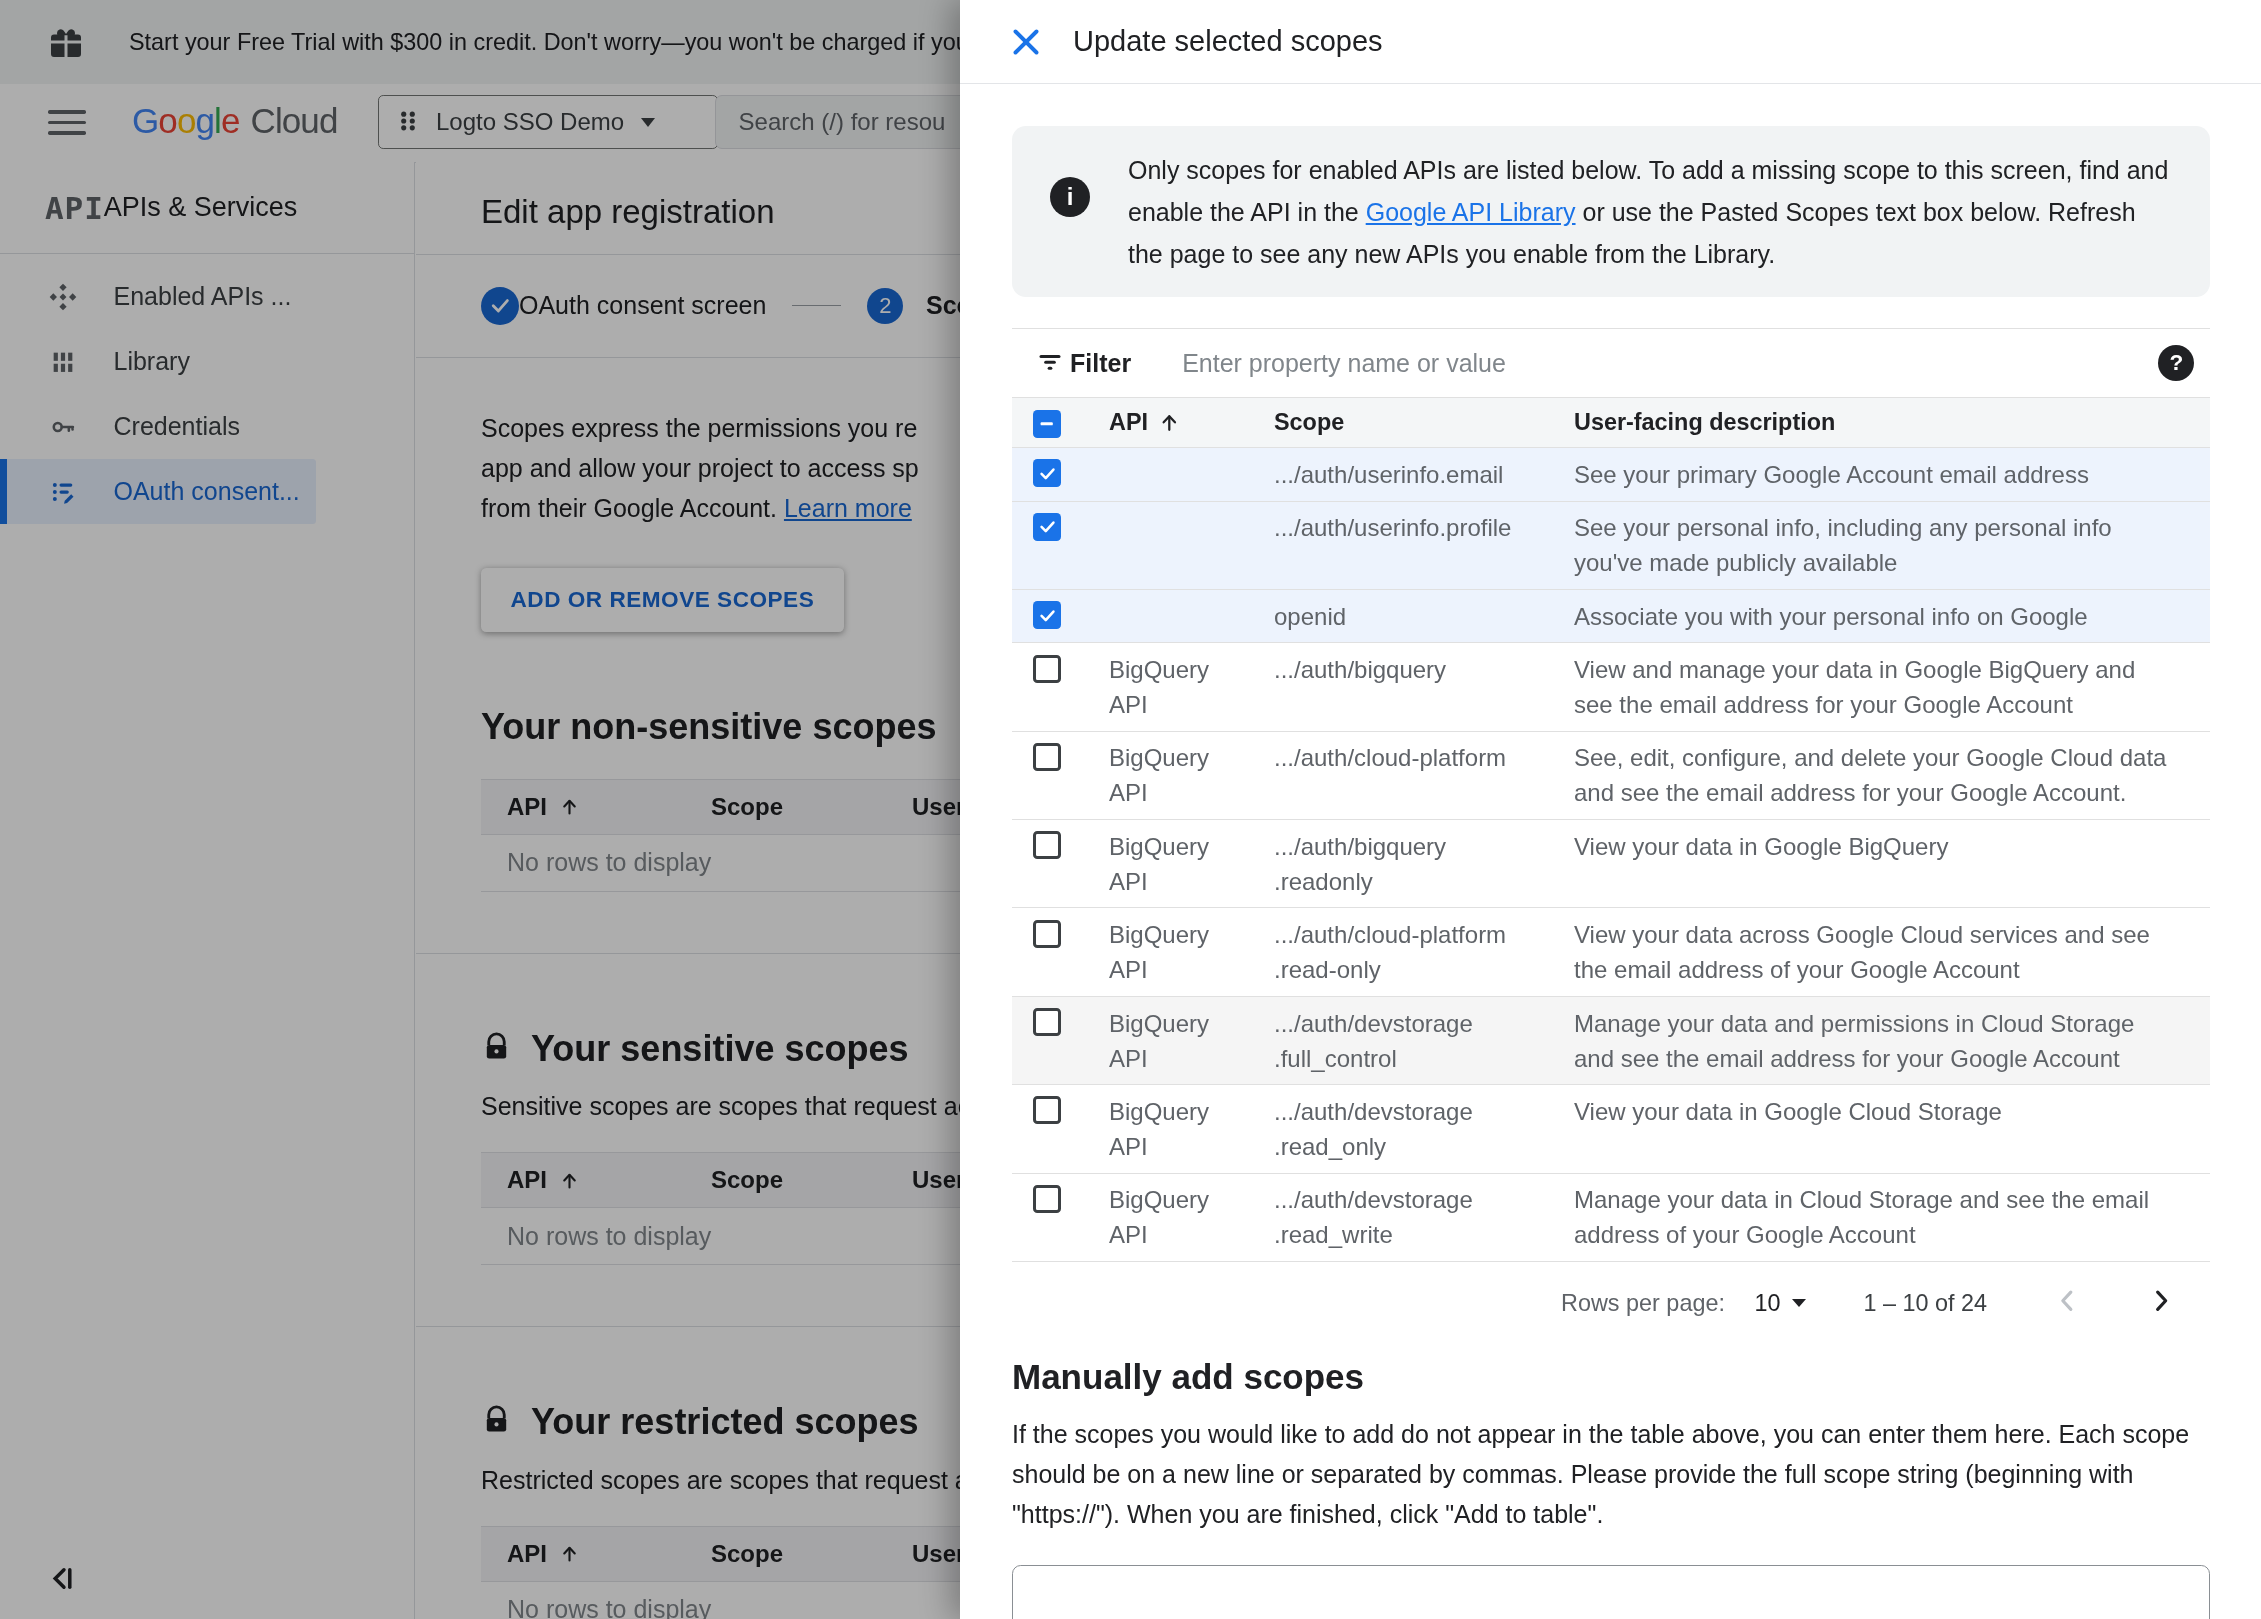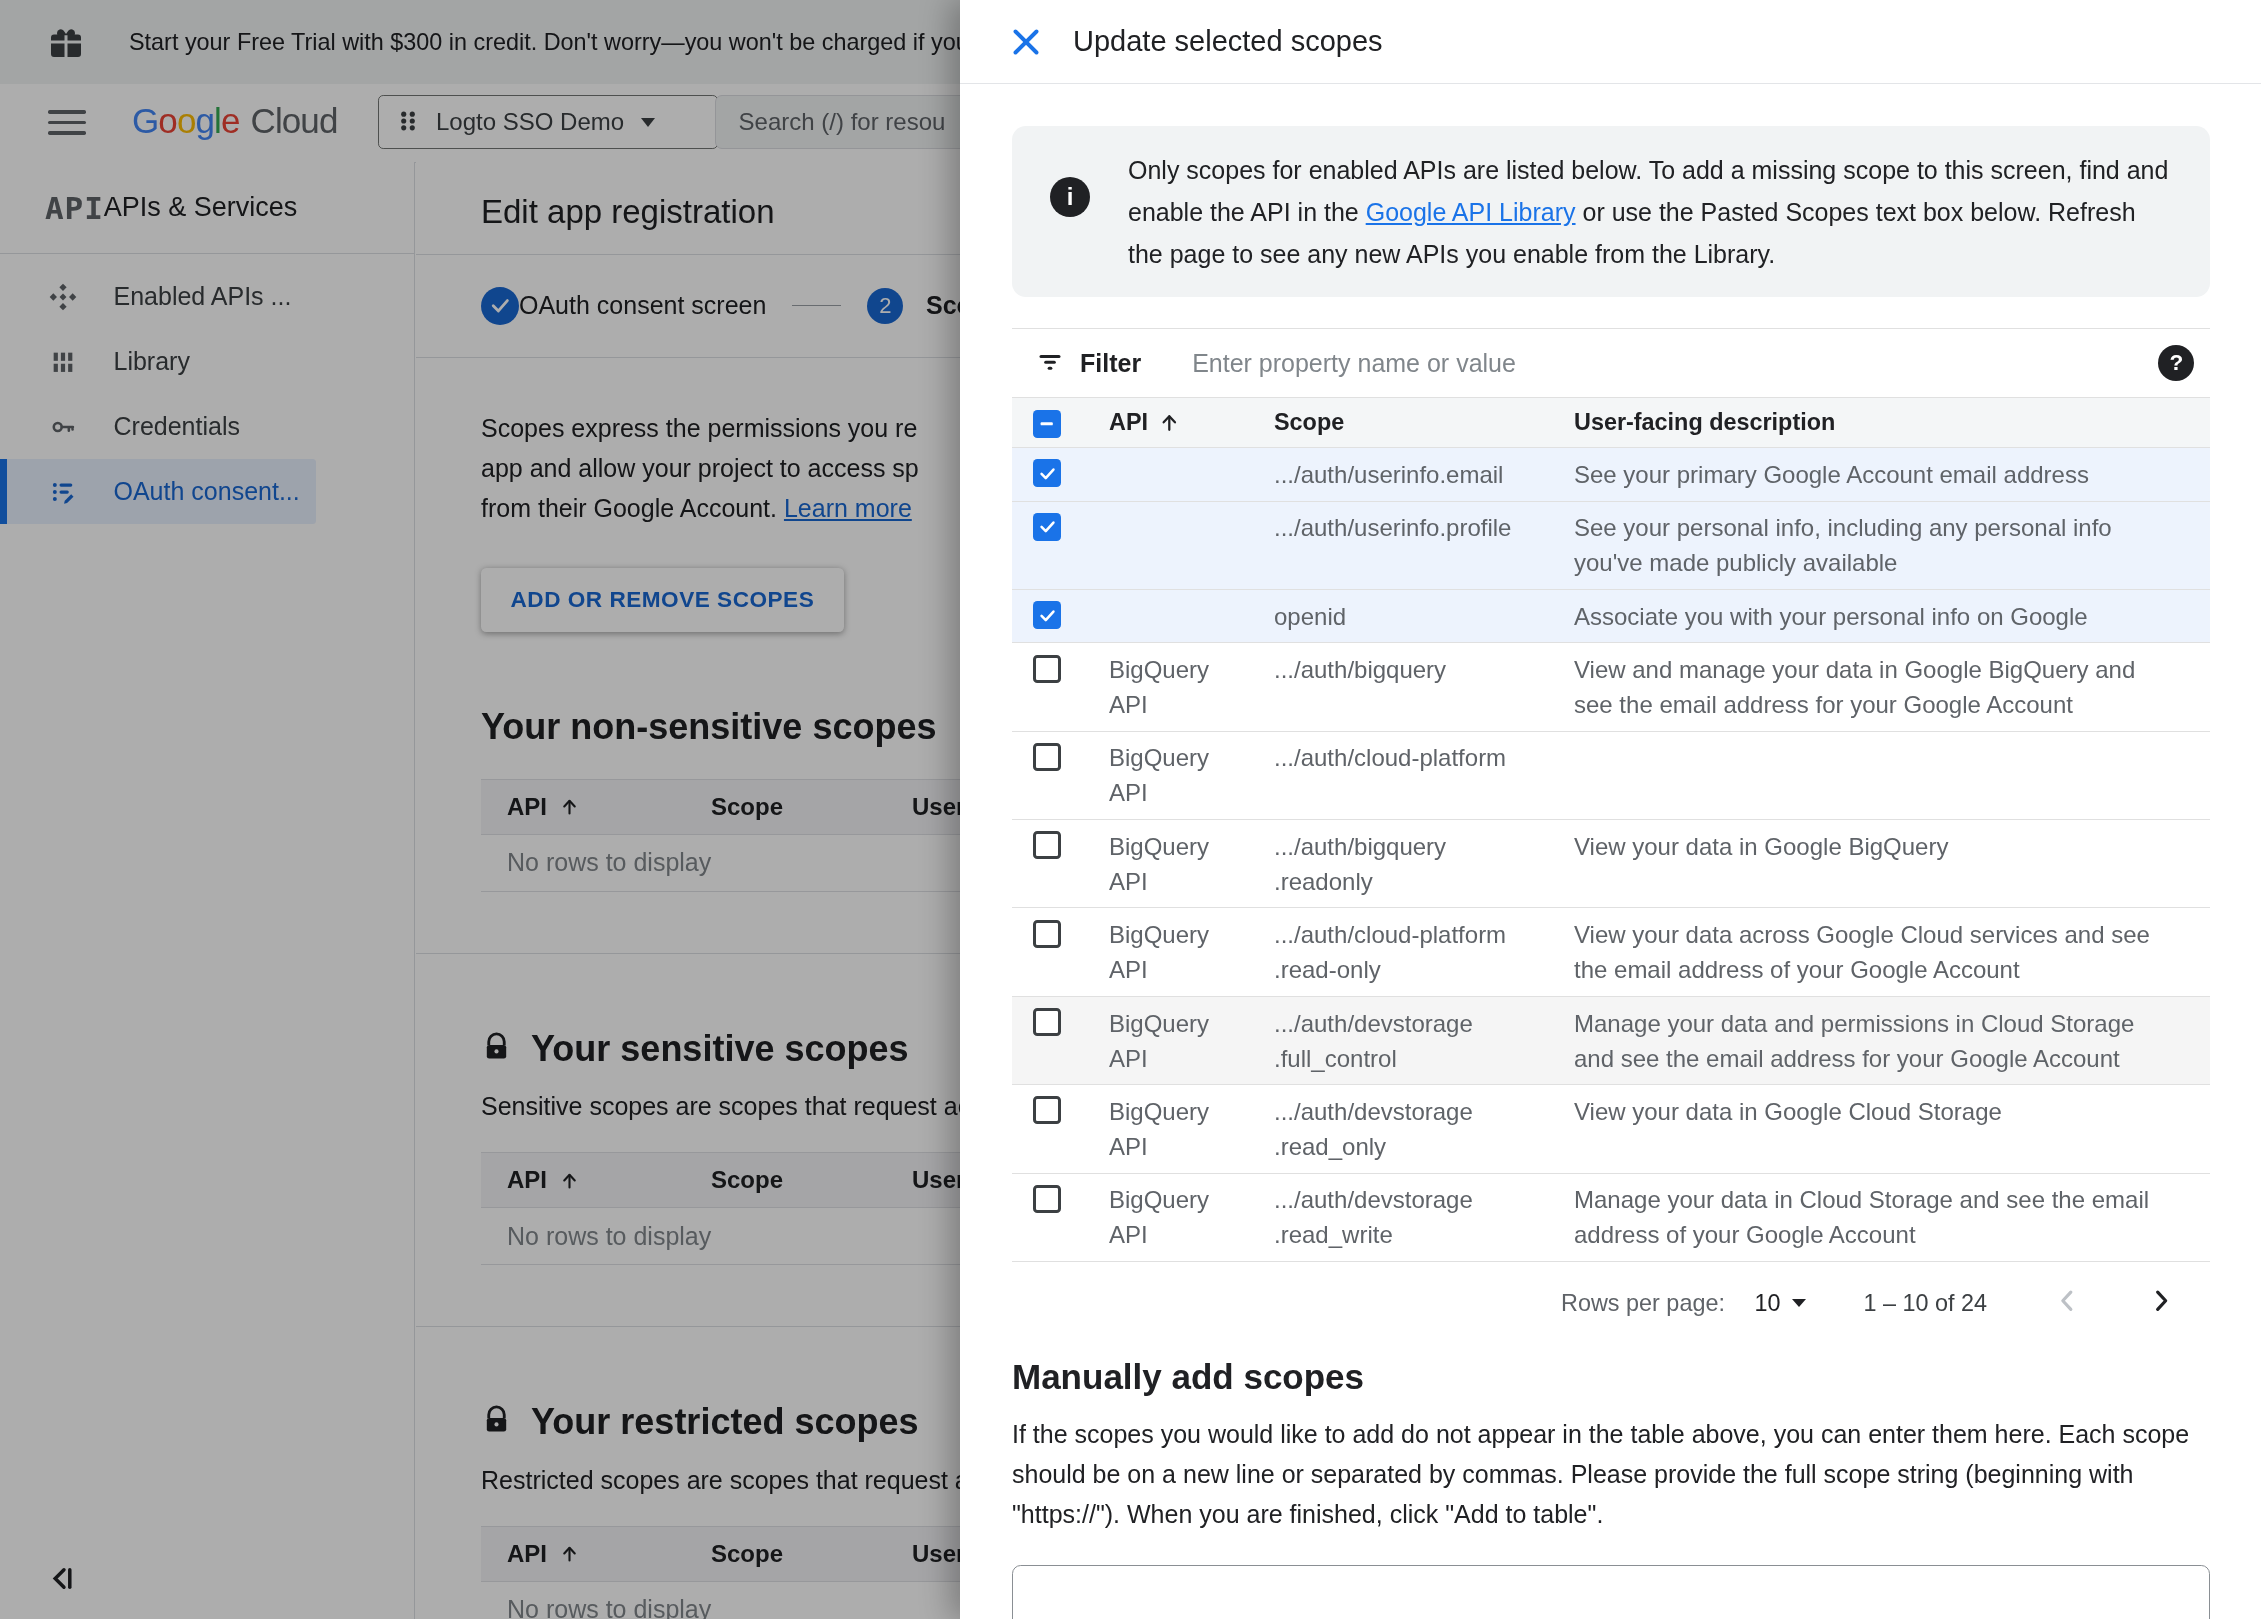--- a/index.html
+++ b/index.html
@@ -81,21 +81,21 @@
   .ptitle{margin-left:29px;font-size:29px;color:#202124;white-space:nowrap;}
   .pbody{padding:0 52px;}
   .infobox{margin-top:42px;background:#f1f3f4;border-radius:14px;padding:22.6px 38px;display:flex;gap:38px;}
   .info-i{width:40px;height:40px;border-radius:50%;background:#202124;color:#fff;font-weight:700;
           font-size:24px;display:flex;align-items:center;justify-content:center;flex:0 0 auto;margin-top:28px;}
   .infotext{font-size:25px;line-height:42px;color:#202124;}
   .infotext a{color:#1a73e8;text-decoration:underline;}
   .pdivider{border:none;border-top:0.9px solid #e0e0e0;margin:31px 0 0 0;}
   .filter-row{height:68px;display:flex;align-items:center;}
   .filter-row .ficon{margin-left:24px;flex:0 0 auto;}
-  .filter-label{margin-left:16px;font-size:25px;font-weight:700;color:#202124;}
+  .filter-label{margin-left:6px;font-size:25px;font-weight:700;color:#202124;}
   .filter-input{margin-left:49px;flex:1;border:none;outline:none;font-size:25px;color:#202124;
                 font-family:inherit;background:transparent;}
   .filter-input::placeholder{color:#80868b;}
   .help-q{width:36px;height:36px;border-radius:50%;background:#202124;color:#fff;font-weight:700;
           font-size:22.6px;display:flex;align-items:center;justify-content:center;margin-right:15.6px;cursor:pointer;}
   .ptable{border-top:0.9px solid #e0e0e0;}
   .pt-head{display:grid;grid-template-columns:97px 165px 300px 1fr;align-items:center;height:49px;
            background:#f4f6f7;border-bottom:0.9px solid #e0e0e0;font-size:23.4px;font-weight:700;color:#202124;}
   .pt-head .hapi{display:flex;align-items:center;gap:10.4px;}
   .prow{display:grid;grid-template-columns:97px 165px 300px 1fr;border-bottom:0.9px solid #e0e0e0;
@@ -435,20 +435,21 @@
             <span class="desc-cell">View and manage your data in Google BigQuery and see the email address for your Google Account</span>
           </div>
           <div class="prow">
             <span class="cbox-cell">
               <span class="cbox off"></span>
             </span>
             <span class="api-cell">BigQuery API</span>
             <span class="scope-cell">
               <div>.../auth/cloud-platform</div>
             </span>
+            <span class="desc-cell">See, edit, configure, and delete your Google Cloud data and see the email address for your Google Account.</span>
           </div>
           <div class="prow">
             <span class="cbox-cell">
               <span class="cbox off"></span>
             </span>
             <span class="api-cell">BigQuery API</span>
             <span class="scope-cell">
               <div>.../auth/bigquery</div>
               <div>.readonly</div>
             </span>

